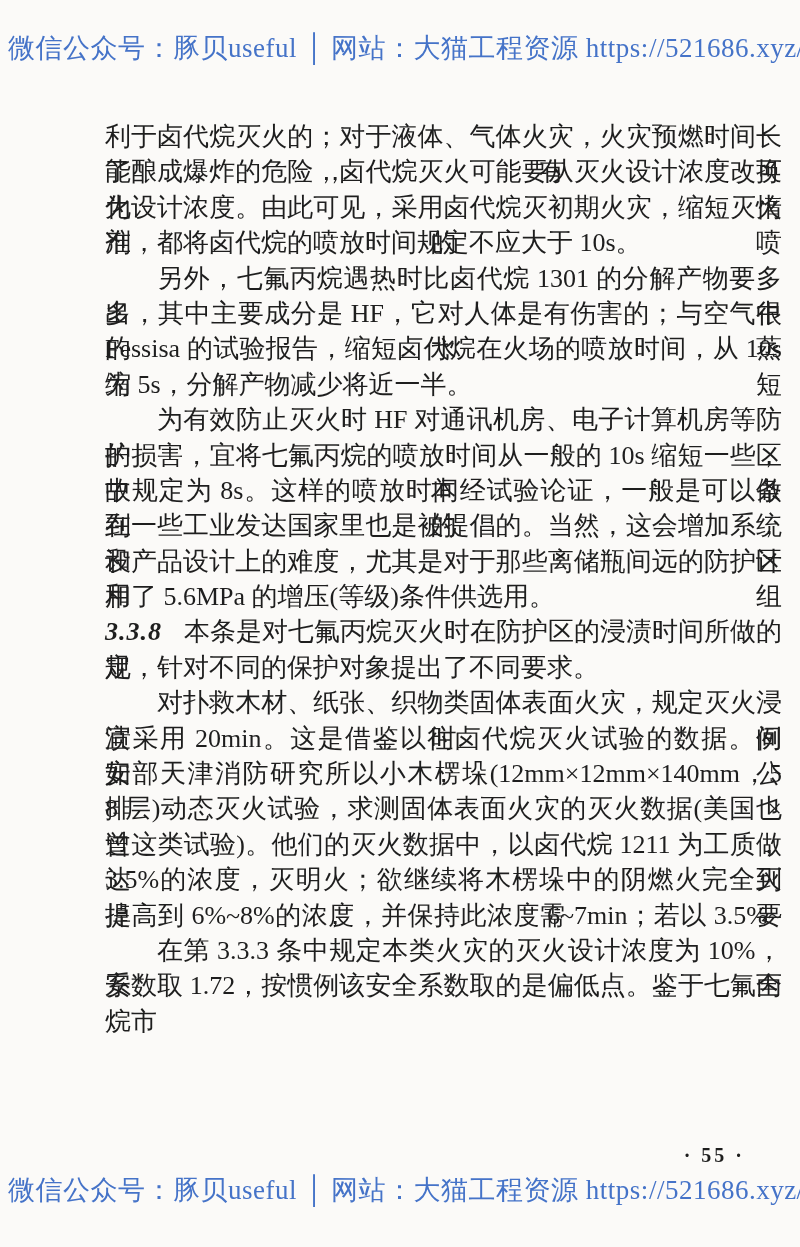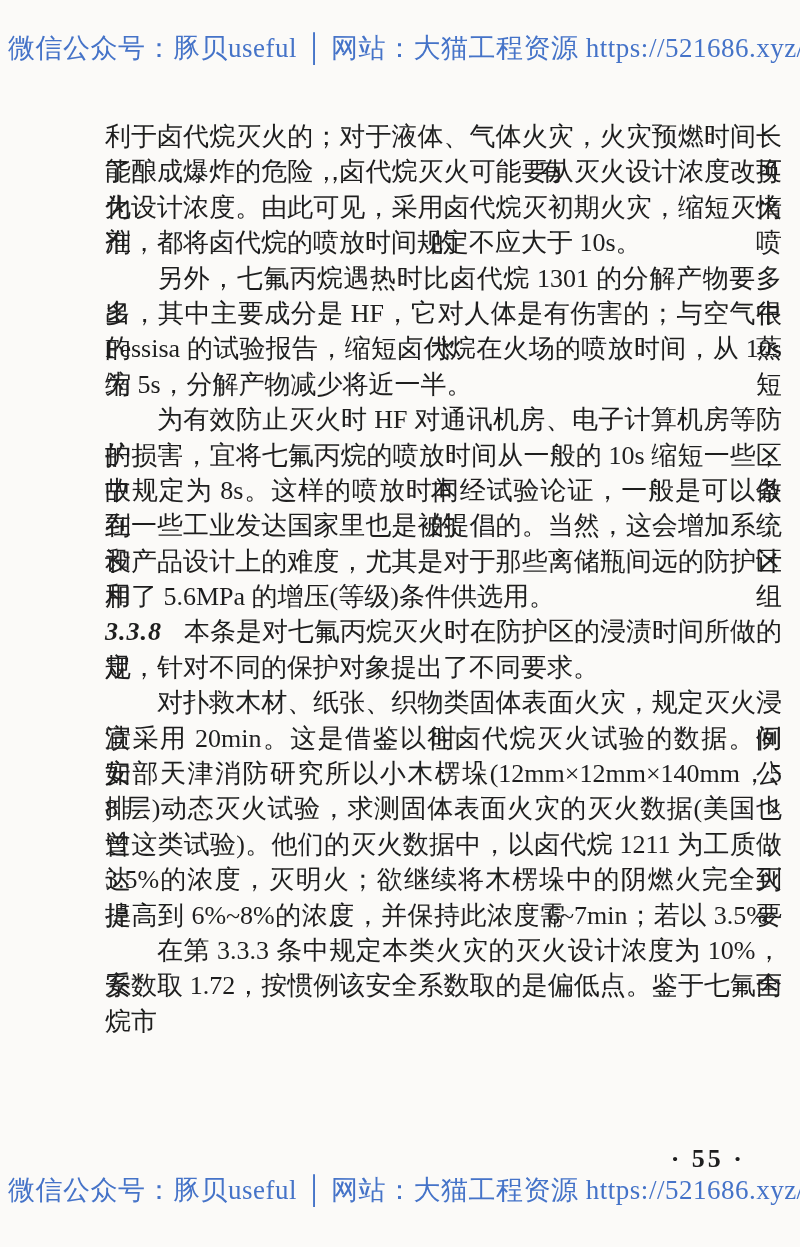--- a/index.html
+++ b/index.html
@@ -39,21 +39,21 @@
     white-space: normal;
     overflow: visible;
   }
   .line.indent { text-indent: 52px; }
   .line.last { text-align-last: left; }
   .sec-num { font-weight: bold; margin-right: 22px; letter-spacing: 1px; font-style: italic; }
   .page-num {
     position: absolute;
     top: 1144px;
     right: 55px;
-    font-size: 26px;
+    font-size: 20px;
     font-weight: bold;
     color: #1e1e1e;
     letter-spacing: 3px;
     font-family: "Liberation Serif", serif;
   }
 </style>
 </head>
 <body>
 
 <div class="page">

